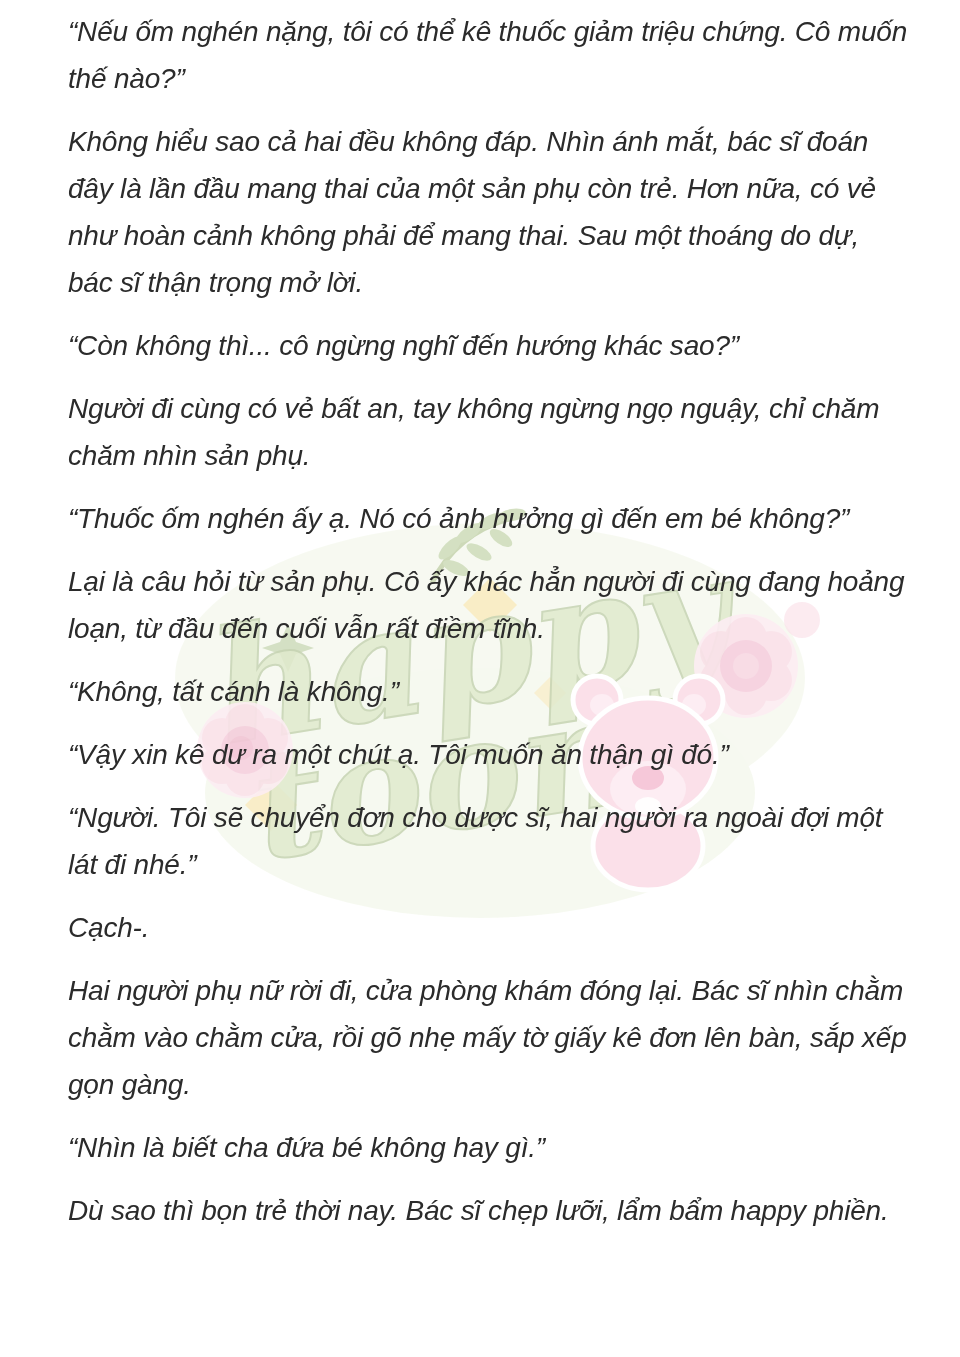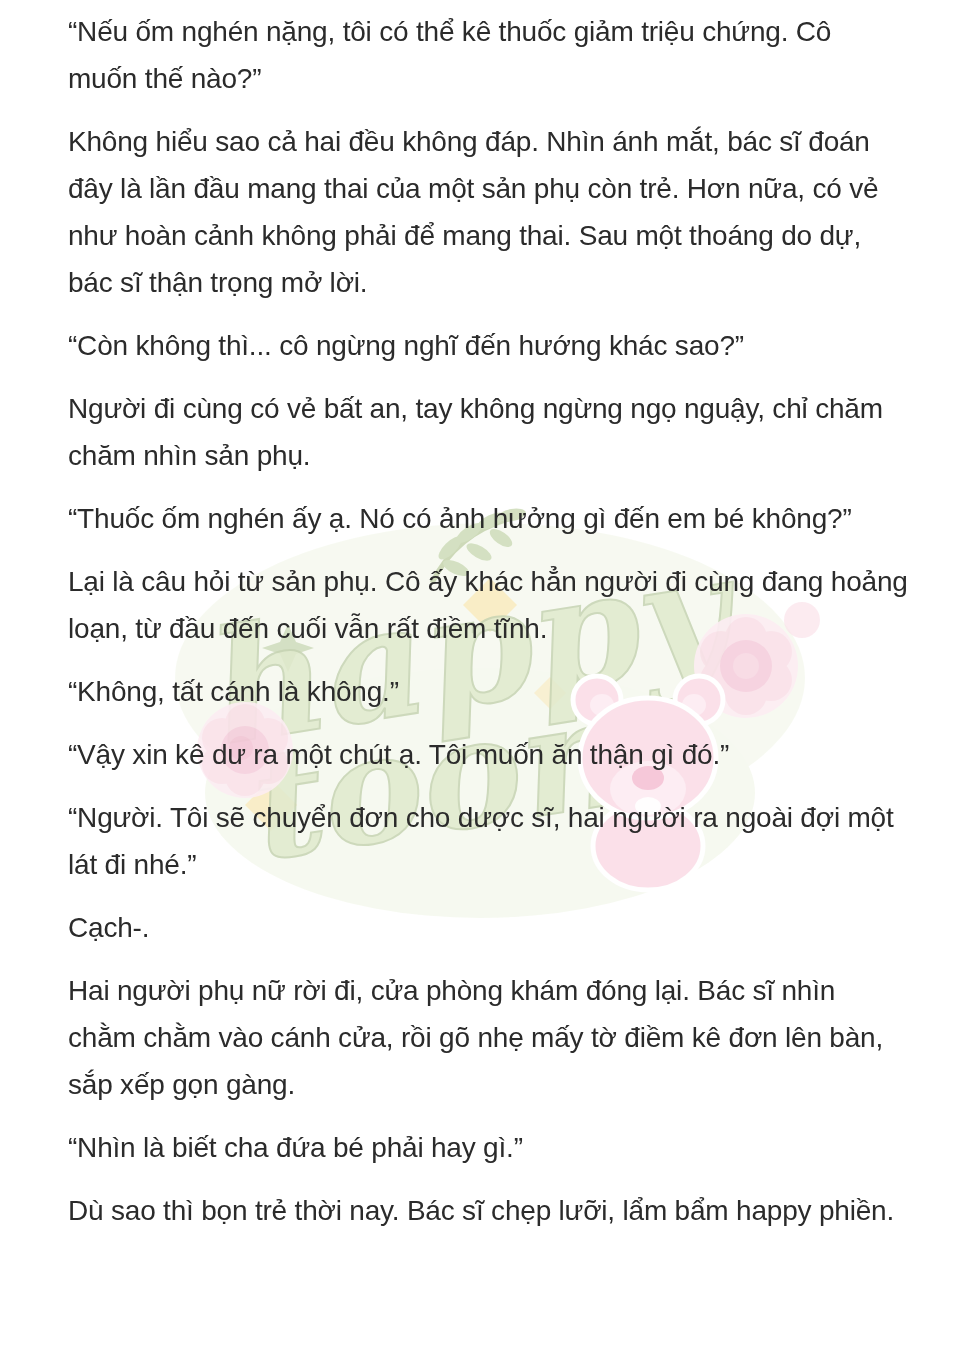--- a/index.html
+++ b/index.html
@@ -44,20 +44,21 @@
     z-index: 1;
   }
   .para {
     margin: 0 0 16px 0;
     font-size: 28px;
     line-height: 47px;
     letter-spacing: -0.2px;
     color: #2b2b2b;
     font-weight: 400;
     text-rendering: optimizeLegibility;
+    font-style: italic;
   }
 </style>
 </head>
 <body>
 
 <div class="canvas">
 
   <div class="watermark" aria-hidden="true">
     <svg width="700" height="430" viewBox="0 0 700 430" xmlns="http://www.w3.org/2000/svg">
       <g opacity="0.5">
@@ -132,18 +133,18 @@
       <p class="para">“Nếu ốm nghén nặng, tôi có thể kê thuốc giảm triệu chứng. Cô muốn thế nào?”</p>
       <p class="para">Không hiểu sao cả hai đều không đáp. Nhìn ánh mắt, bác sĩ đoán đây là lần đầu mang thai của một sản phụ còn trẻ. Hơn nữa, có vẻ như hoàn cảnh không phải để mang thai. Sau một thoáng do dự, bác sĩ thận trọng mở lời.</p>
       <p class="para">“Còn không thì... cô ngừng nghĩ đến hướng khác sao?”</p>
       <p class="para">Người đi cùng có vẻ bất an, tay không ngừng ngọ nguậy, chỉ chăm chăm nhìn sản phụ.</p>
       <p class="para">“Thuốc ốm nghén ấy ạ. Nó có ảnh hưởng gì đến em bé không?”</p>
       <p class="para">Lại là câu hỏi từ sản phụ. Cô ấy khác hẳn người đi cùng đang hoảng loạn, từ đầu đến cuối vẫn rất điềm tĩnh.</p>
       <p class="para">“Không, tất cánh là không.”</p>
       <p class="para">“Vậy xin kê dư ra một chút ạ. Tôi muốn ăn thận gì đó.”</p>
       <p class="para">“Người. Tôi sẽ chuyển đơn cho dược sĩ, hai người ra ngoài đợi một lát đi nhé.”</p>
       <p class="para">Cạch-.</p>
-      <p class="para">Hai người phụ nữ rời đi, cửa phòng khám đóng lại. Bác sĩ nhìn chằm chằm vào cánh cửa, rồi gõ nhẹ mấy tờ điềm kê đơn lên bàn, sắp xếp gọn gàng.</p>
-      <p class="para">“Nhìn là biết cha đứa bé phải hay gì.”</p>
+      <p class="para">Hai người phụ nữ rời đi, cửa phòng khám đóng lại. Bác sĩ nhìn chằm chằm vào chằm cửa, rồi gõ nhẹ mấy tờ giấy kê đơn lên bàn, sắp xếp gọn gàng.</p>
+      <p class="para">“Nhìn là biết cha đứa bé không hay gì.”</p>
       <p class="para">Dù sao thì bọn trẻ thời nay. Bác sĩ chẹp lưỡi, lẩm bẩm happy phiền.</p>
     </div>
 
 </div>
 
 </body></html>

